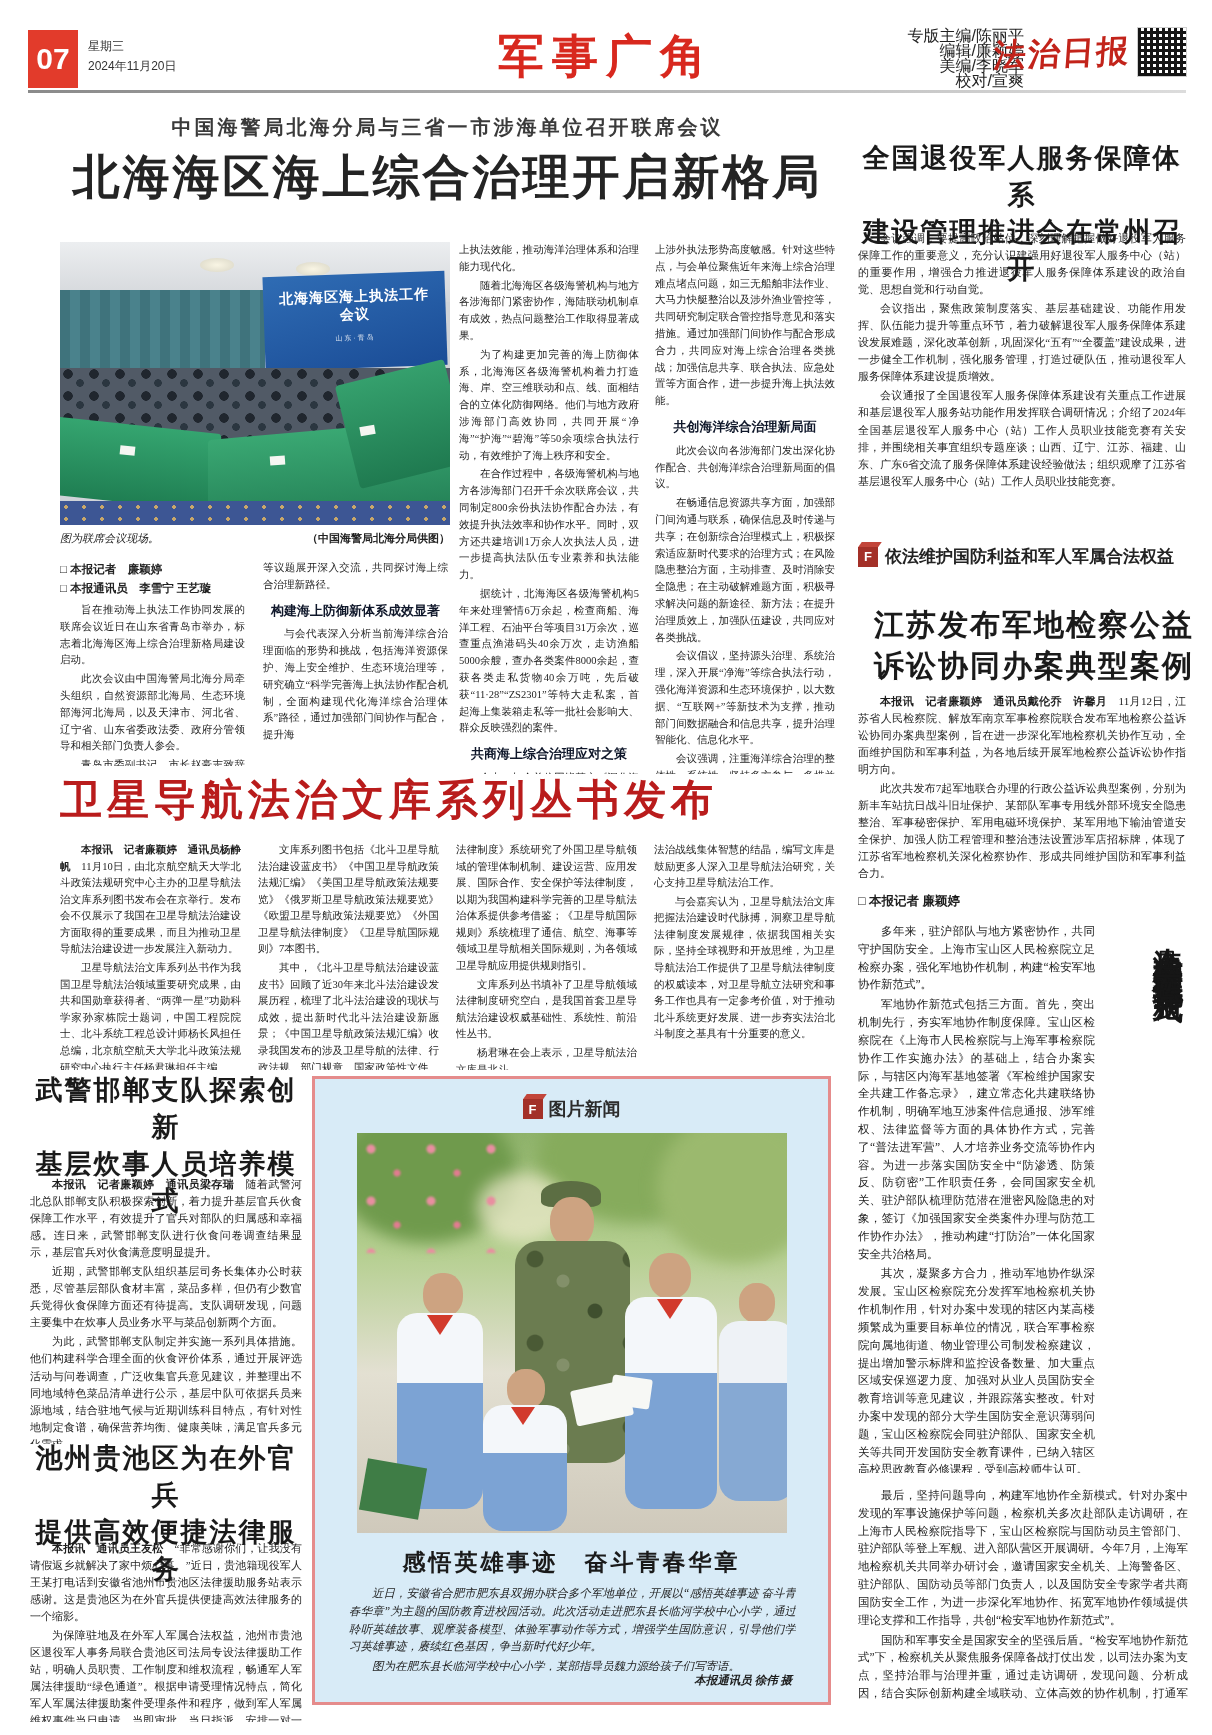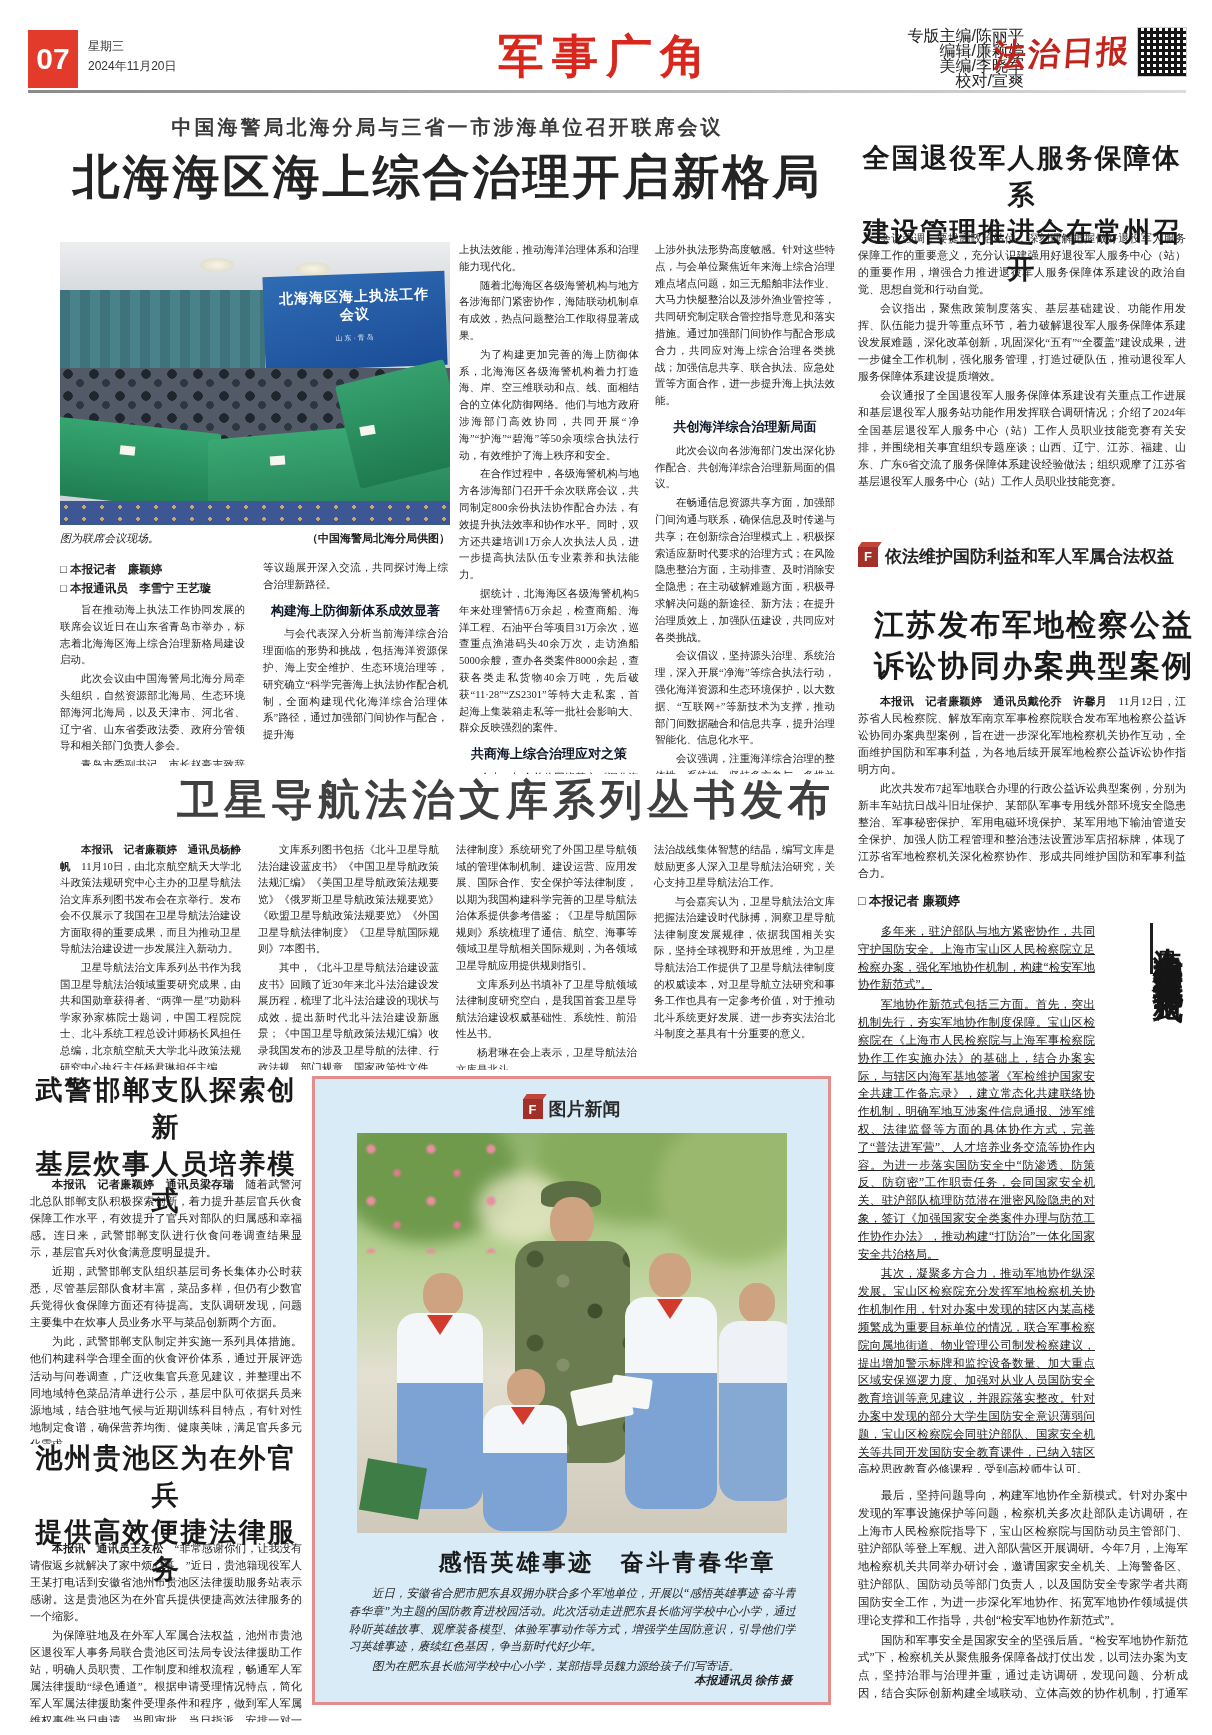--- a/index.html
+++ b/index.html
@@ -77,21 +77,21 @@
   .j-h{width:100%;text-align:center;font-size:30px;line-height:41px;letter-spacing:2px;}
   .j-head-wrap{left:12px;top:46px;width:328px;margin-top:13px;}
   .j-body{left:0;top:148px;width:328px;height:185px;}
   .cube{position:relative;width:20px;height:20px;background:#a33028;display:inline-flex;align-items:center;
         justify-content:center;color:#fff;font-weight:900;font-family:"Liberation Sans",sans-serif;
         font-size:13px;flex:0 0 auto;}
   .cube::before{content:"";position:absolute;left:2px;top:-5px;width:100%;height:5px;background:#c2453a;
         transform:skewX(-35deg);}
   
   .satellite{left:60px;top:772px;width:775px;height:300px;}
-  .s-headline{left:0;top:0;width:100%;text-align:right;font-size:42px;letter-spacing:5px;color:#404040;}
+  .s-headline{left:0;top:0;width:100%;text-align:left;font-size:42px;letter-spacing:5px;color:#b91c1c;}
   .s-cols{left:0;top:70px;width:775px;display:flex;gap:17px;}
   .s-col{width:181px;height:228px;overflow:hidden;font-size:10.5px;line-height:1.58;}
   
   .wujing{left:30px;top:1072px;width:272px;height:360px;}
   .w-h{width:100%;text-align:center;font-size:27px;line-height:37px;letter-spacing:2px;}
   .w-body{left:0;top:88px;width:272px;height:268px;}
   .ltxt{font-size:11px;line-height:1.55;margin-top:16px;}
   .chizhou{left:30px;top:1440px;width:272px;height:270px;}
   .c-body{left:0;top:84px;width:272px;height:182px;}
   
@@ -110,27 +110,27 @@
   .kp-soldier-body{position:absolute;left:158px;top:108px;width:115px;height:222px;border-radius:24px;
       background-color:#6b7c50;
       background-image:radial-gradient(circle 9px at 20px 18px,#4a5a35 85%,transparent),
                        radial-gradient(circle 7px at 48px 40px,#83906a 85%,transparent),
                        radial-gradient(circle 8px at 80px 70px,#3f4f2e 85%,transparent);
       background-size:96px 84px;}
   .kp-kid-body{position:absolute;border-radius:20px;}
   .kp-scarf{position:absolute;background:#d23a2c;clip-path:polygon(0 0,100% 0,50% 100%);}
   .kp-paper{position:absolute;background:#f7f8f5;border-radius:3px;}
   .kp-book{position:absolute;background:#3f7d46;transform:rotate(10deg);}
-  .pn-title{left:0;top:468px;width:100%;text-align:center;font-size:23px;letter-spacing:3px;padding-left:36px;}
+  .pn-title{left:0;top:468px;width:100%;text-align:center;font-size:23px;letter-spacing:3px;}
   .pn-caption{left:34px;top:506px;width:447px;font-size:11.5px;font-style:italic;line-height:1.55;height:86px;overflow:hidden;}
   .pn-credit{right:36px;top:594px;font-size:11.5px;font-weight:700;font-style:italic;text-align:right;}
   
   .shanghai{left:858px;top:893px;width:330px;height:815px;}
   .sh-byline{font-size:12.5px;font-weight:700;font-family:"Liberation Sans",sans-serif;}
-  .sh-row{left:0;top:30px;width:330px;display:flex;gap:20px;text-decoration:underline;}
+  .sh-row{left:0;top:30px;width:330px;display:flex;gap:20px;}
   .sh-colA{width:240px;height:550px;overflow:hidden;font-size:11.5px;line-height:1.55;}
   .sh-vtitle{width:74px;height:550px;writing-mode:vertical-rl;text-orientation:upright;
              font-size:30px;font-weight:700;letter-spacing:3px;color:#161616;
              font-family:"Liberation Sans",sans-serif;margin-left:auto;}
   .sh-bottom{left:0;top:594px;width:330px;height:214px;overflow:hidden;font-size:11.5px;line-height:1.55;}
 </style>
 </head>
 <body>
 
 <div class="page">

